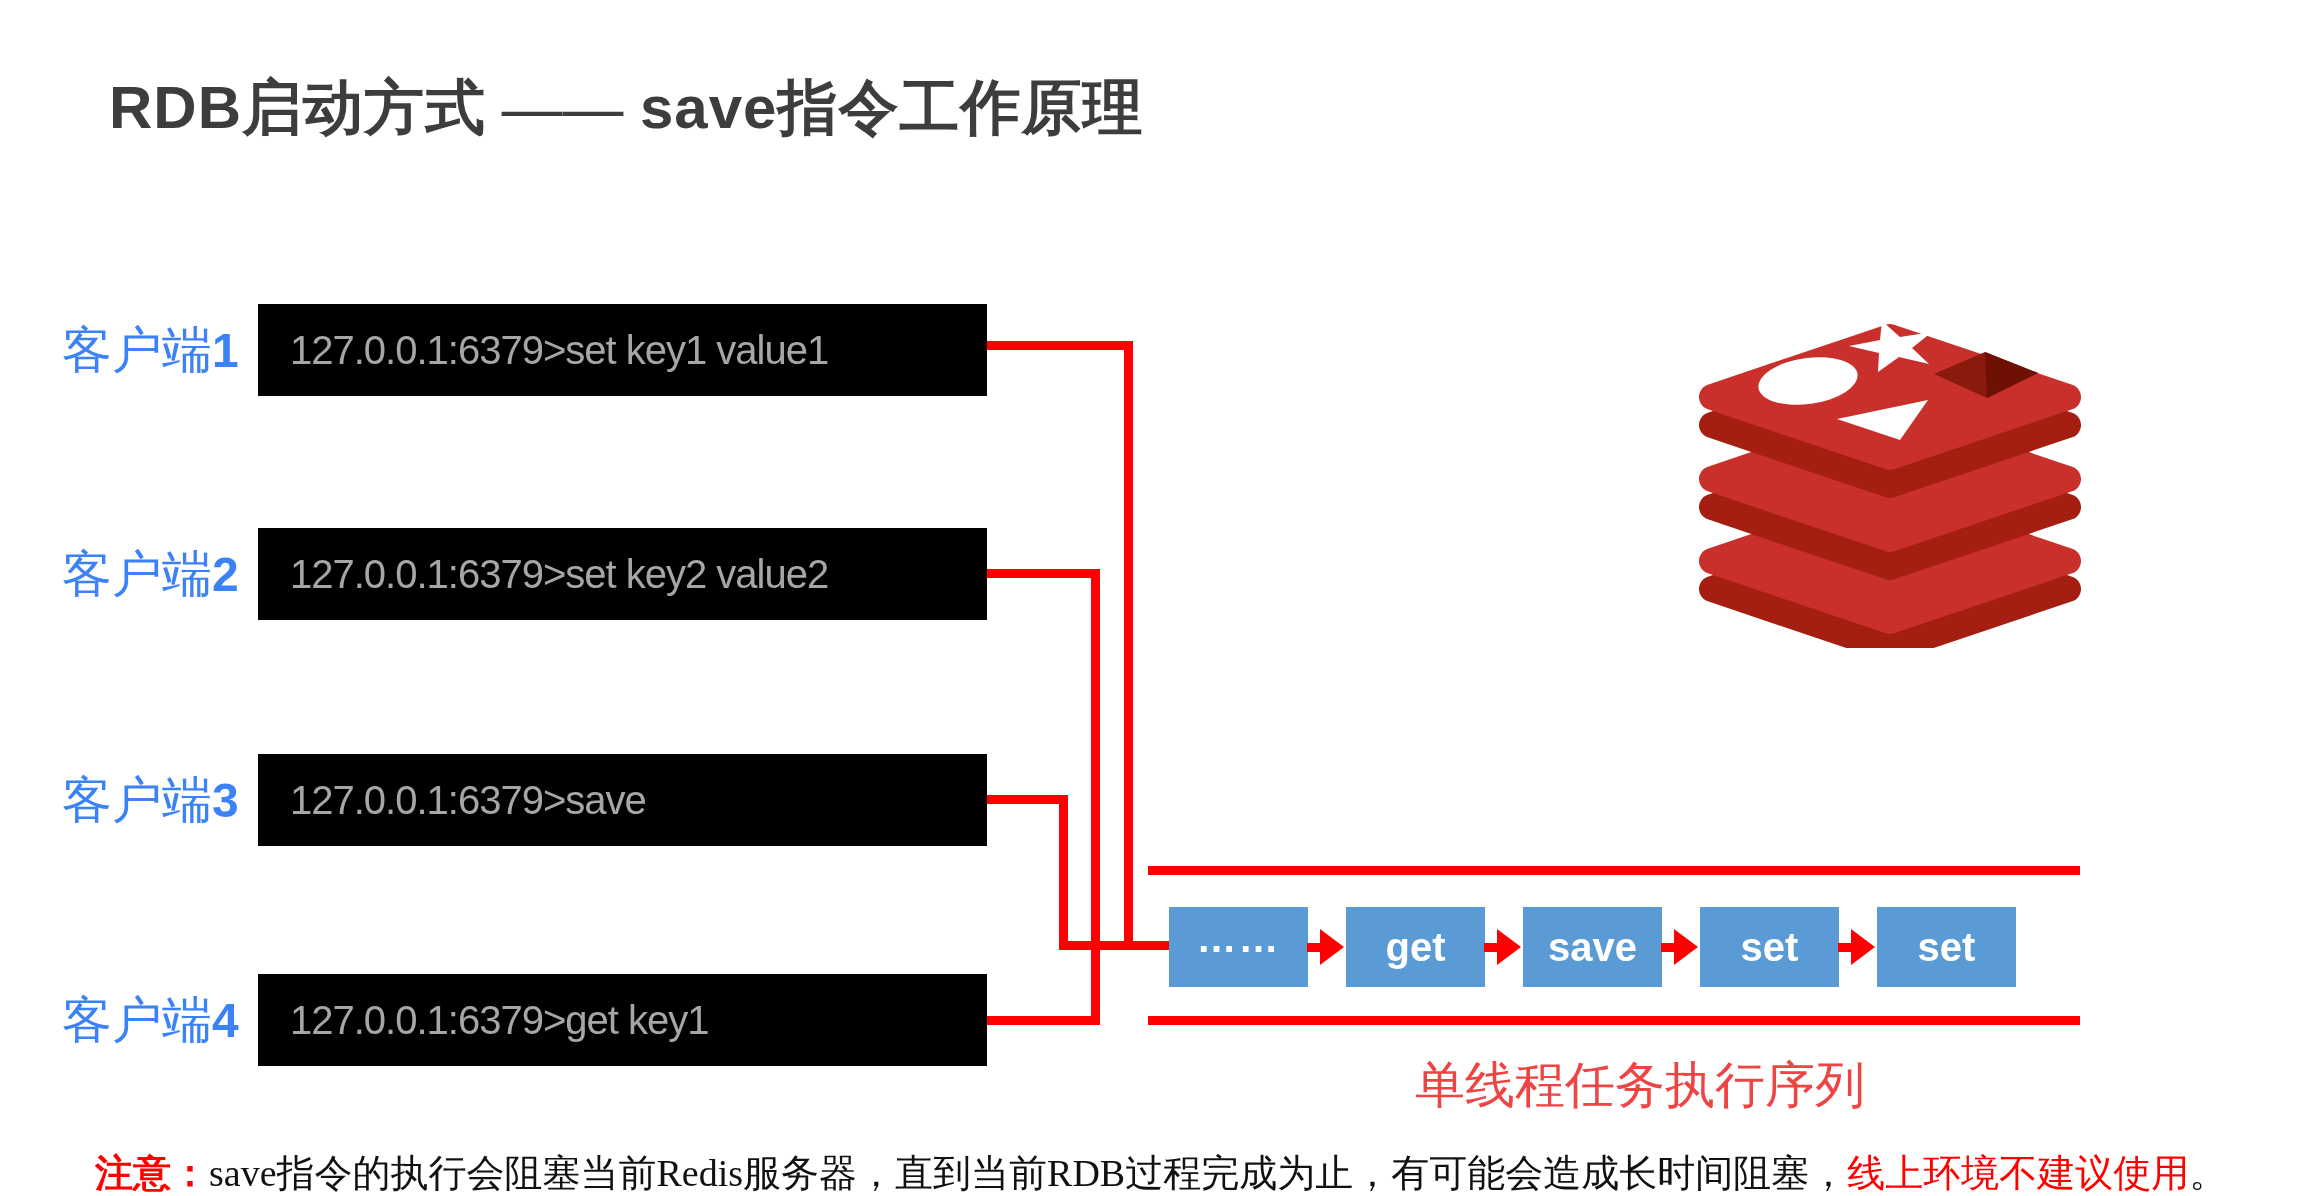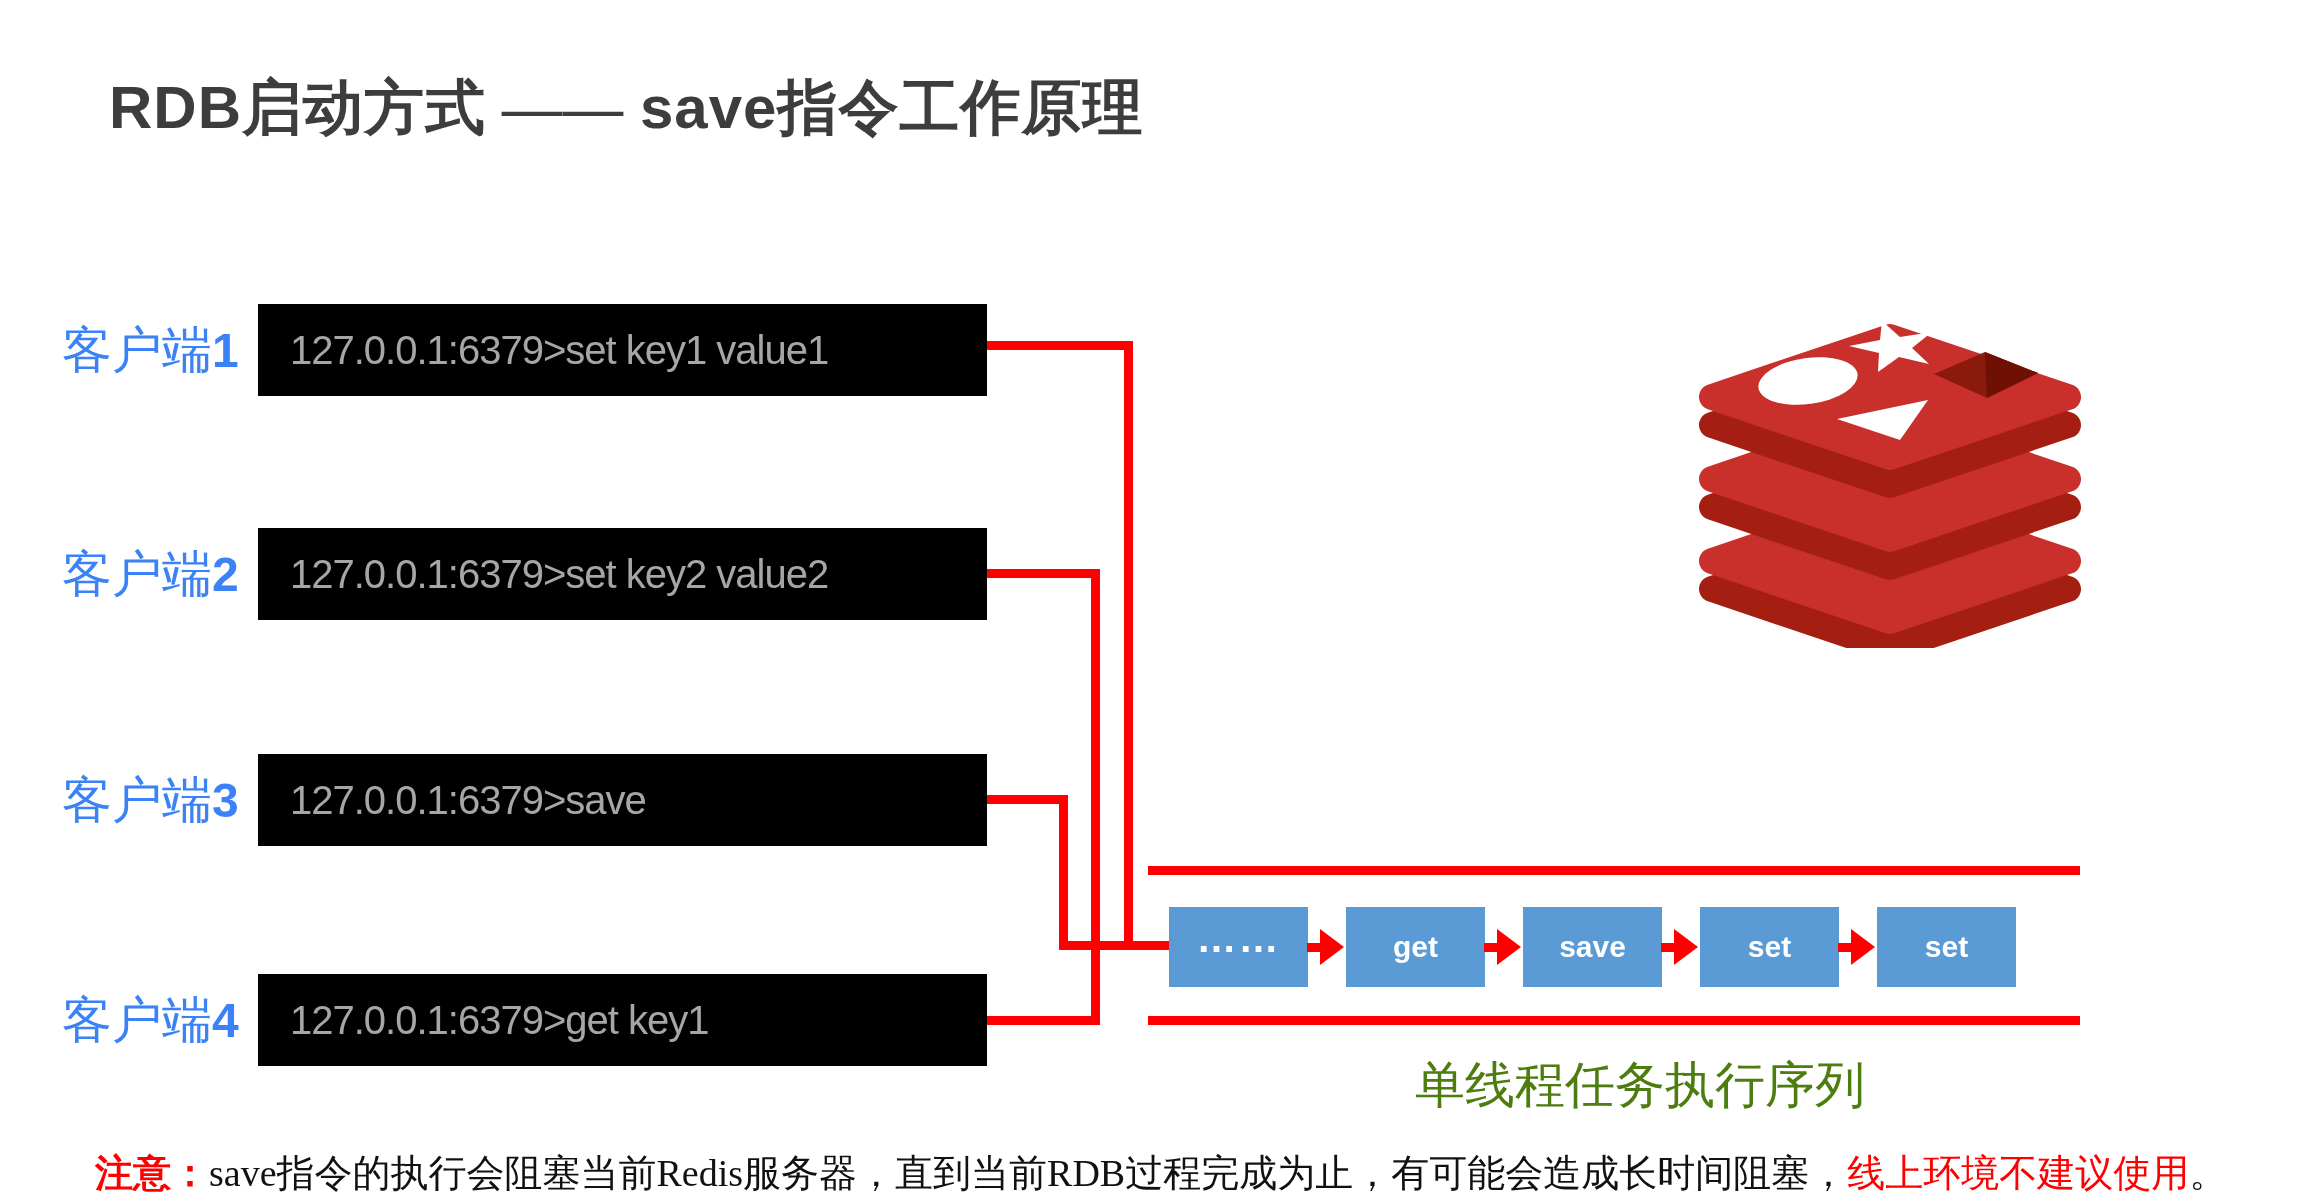--- a/index.html
+++ b/index.html
@@ -20,32 +20,32 @@
             display:flex;align-items:center;padding-left:32px;box-sizing:border-box;}
   .terminal span{color:#a6a6a6;font-size:40px;letter-spacing:-1px;white-space:nowrap;}
   .r1{top:304px}.r2{top:528px}.r3{top:754px}.r4{top:974px}
 
   
   .rline{position:absolute;background:#ff0000;}
 
   
   .qbox{position:absolute;top:907px;width:139px;height:80px;background:#5b9bd5;
         display:flex;align-items:center;justify-content:center;}
-  .qbox span{color:#ffffff;font-weight:700;font-size:30px;}
+  .qbox span{color:#ffffff;font-weight:700;font-size:40px;}
   .qbox.dots span{font-size:40px;letter-spacing:2px;transform:translateY(-9px);}
 
   
   .arrow{position:absolute;top:929px;width:37px;height:36px;}
   .arrow .tail{position:absolute;left:0;top:14px;width:14px;height:9px;background:#ff0000;}
   .arrow .head{position:absolute;left:13px;top:0;width:0;height:0;
                border-top:18px solid transparent;border-bottom:18px solid transparent;
                border-left:24px solid #ff0000;}
 
   .queue-caption{position:absolute;left:1215px;top:1052px;width:850px;text-align:center;
-                 font-family:Liberation Mono, monospace;font-size:50px;color:#4d7c0f;white-space:nowrap;}
+                 font-family:Liberation Mono, monospace;font-size:50px;color:#ef4444;white-space:nowrap;}
 
   
   .note{position:absolute;left:95px;top:1148px;font-size:38px;color:#111111;white-space:nowrap;
         font-family:"Liberation Serif","DejaVu Serif",serif;}
   .note .red{color:#ff0000;font-family:Liberation Mono, monospace;}
   .note .prefix{font-weight:700;}
 
   .redis-logo{position:absolute;left:1690px;top:296px;width:400px;height:352px;}
 </style>
 </head>

